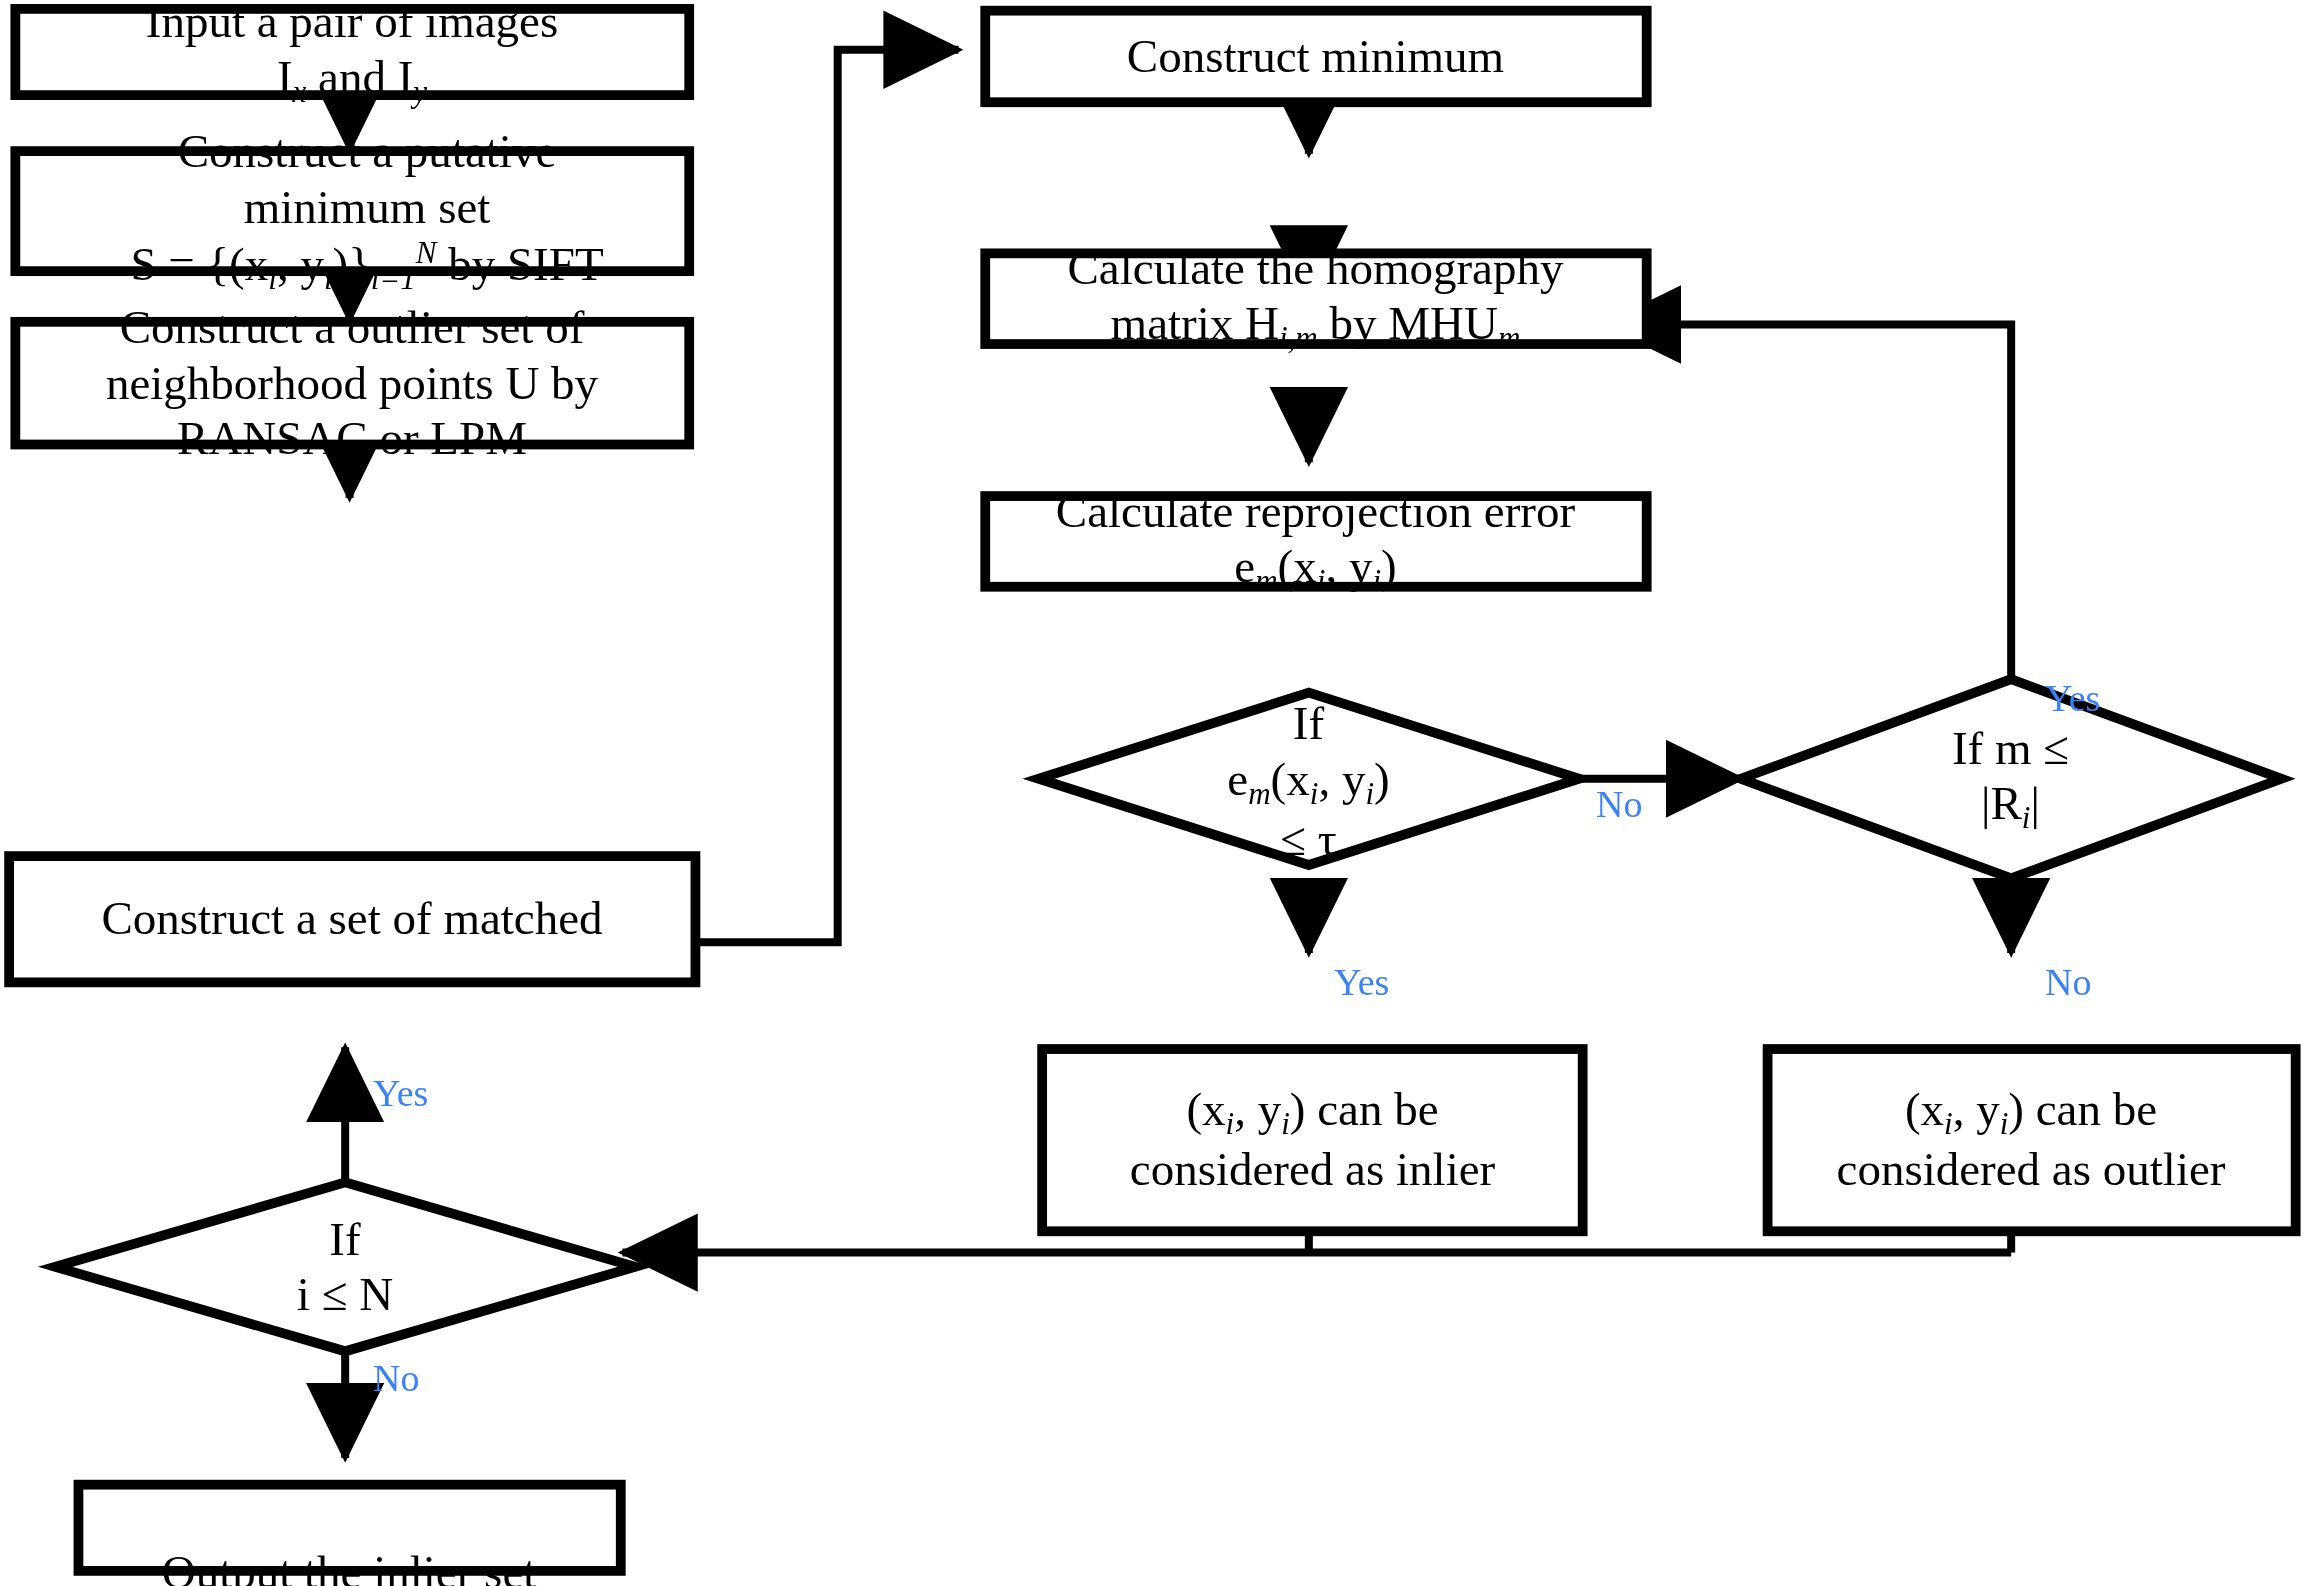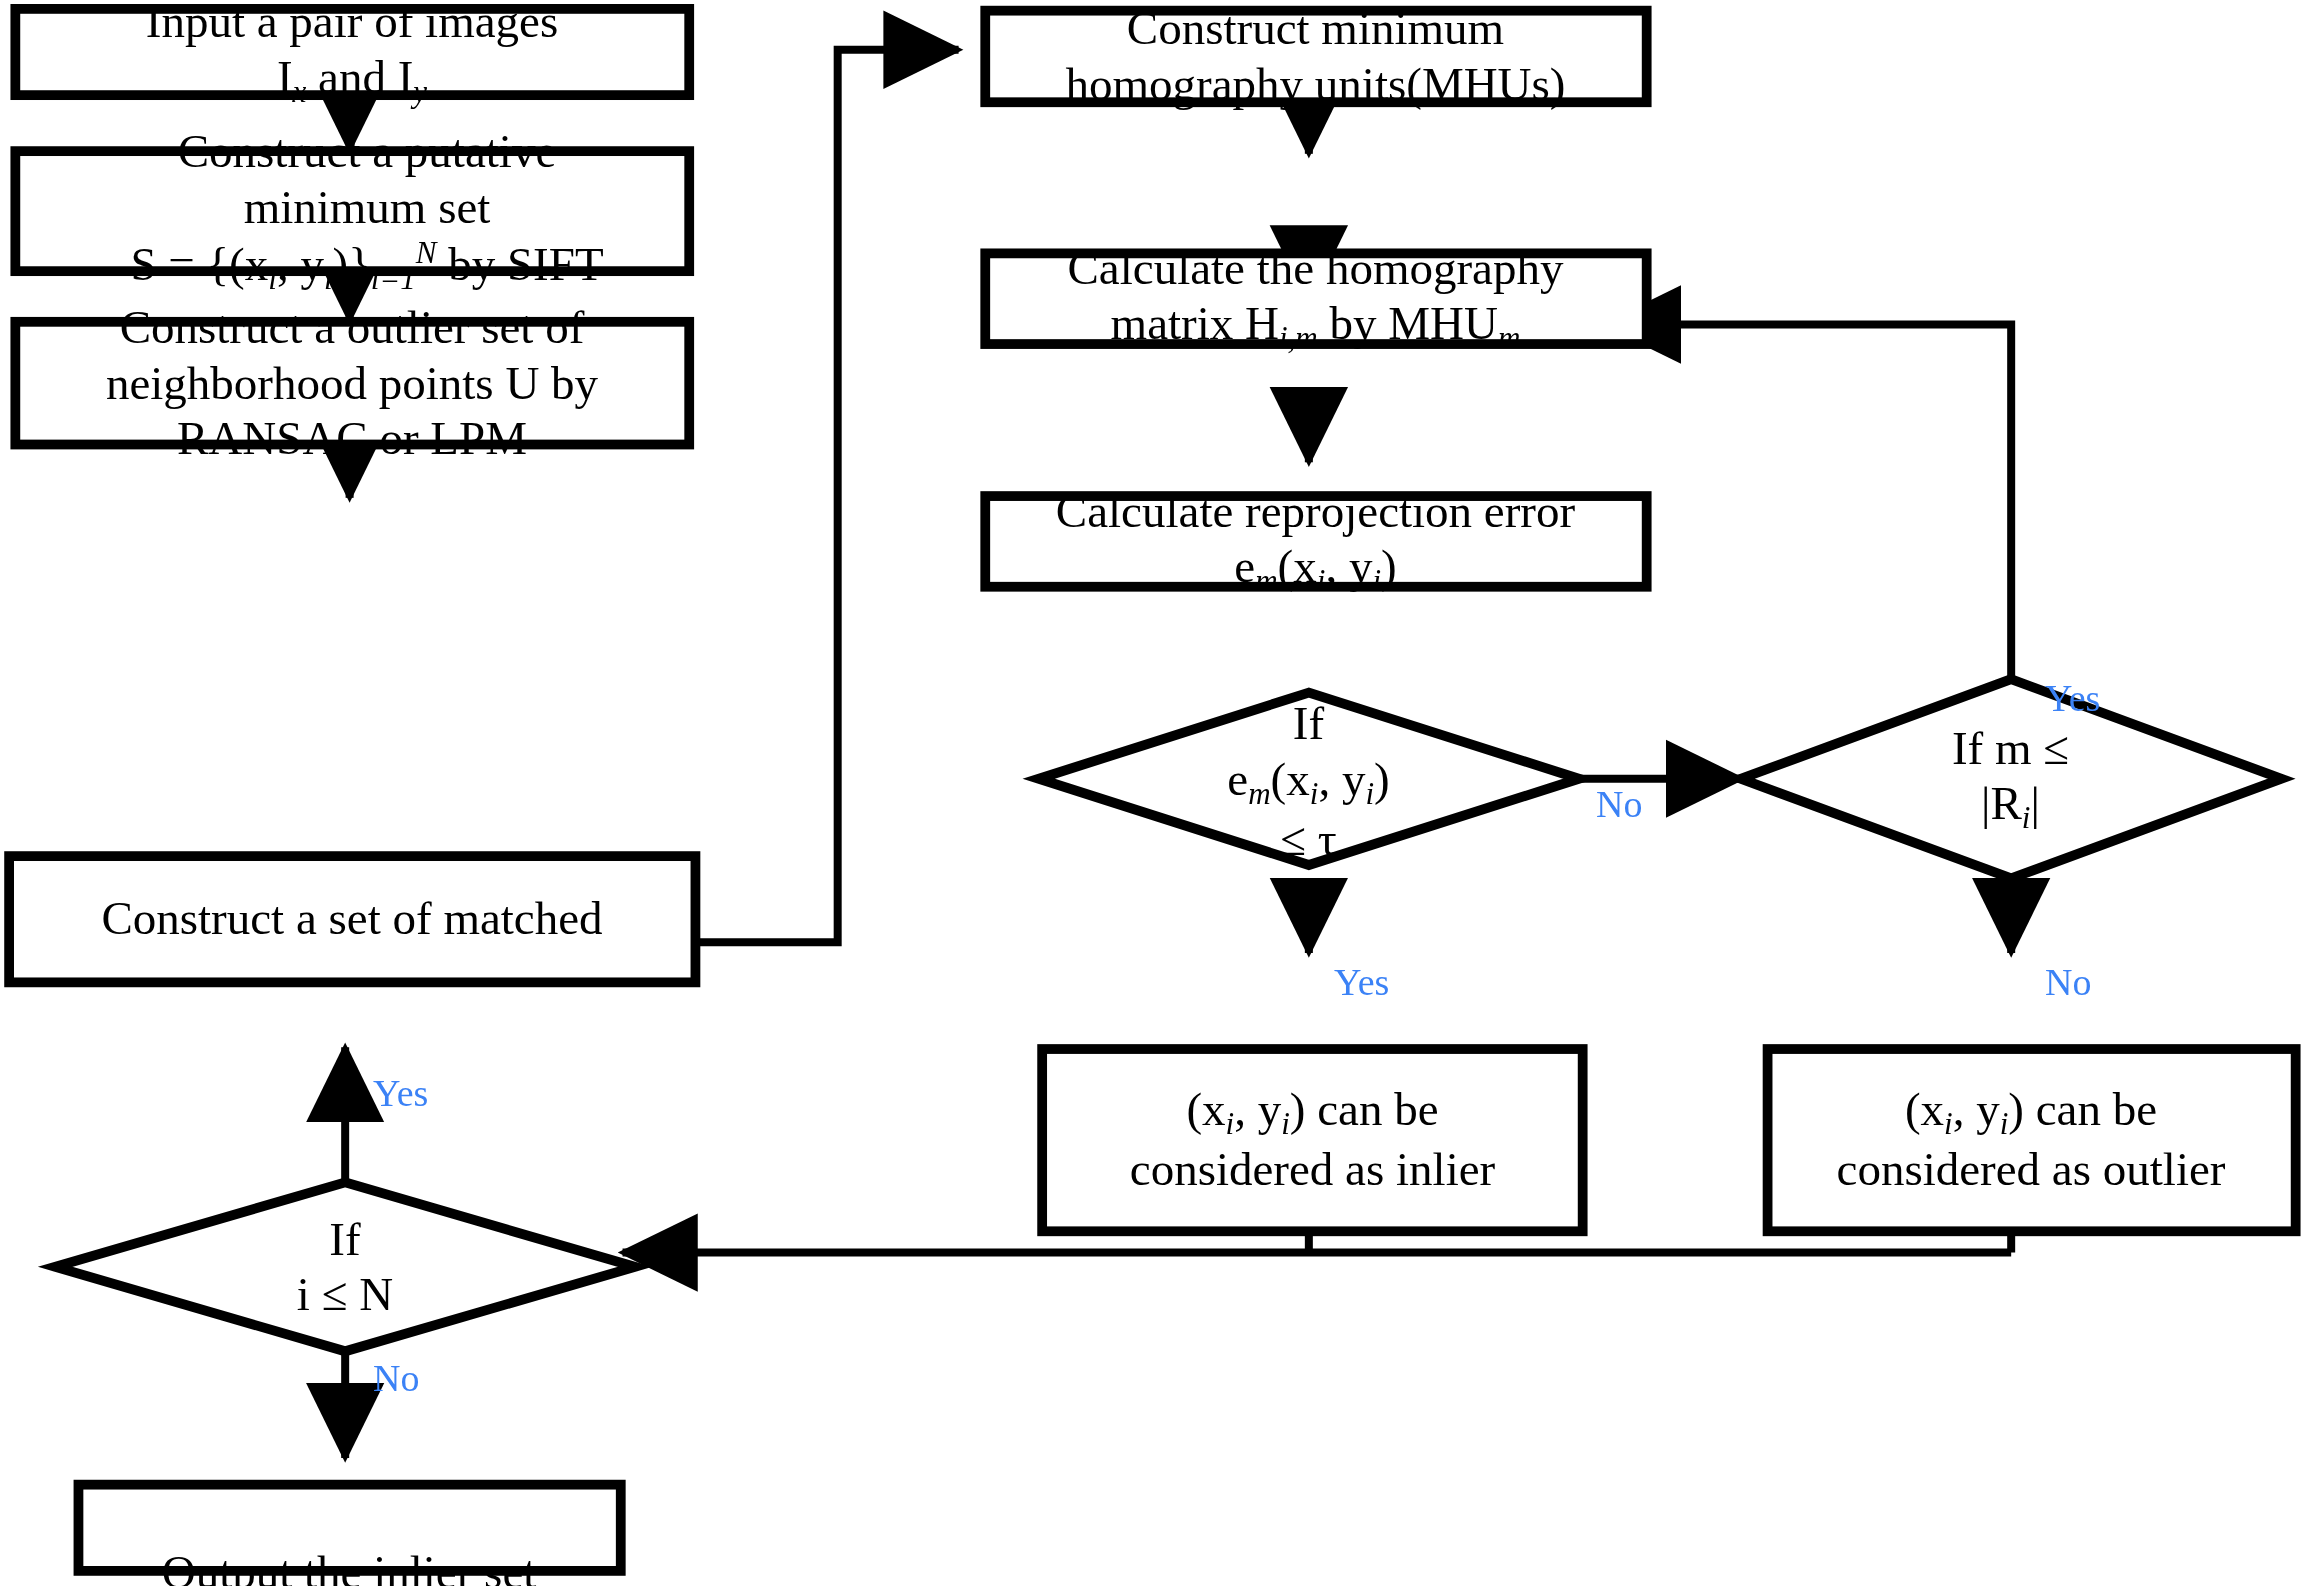--- a/index.html
+++ b/index.html
@@ -91,21 +91,21 @@
           <span>RANSAC or LPM</span></span>
   </div>
 
   <div class="node-text t-main" style="left:9px;top:856px;width:686px;height:126px">
     <span><span>Construct a set of matched</span><br>
           </span>
   </div>
 
   <div class="node-text t-main" style="left:985px;top:10.7px;width:661px;height:92px">
     <span><span>Construct minimum</span><br>
-          <span>homography units(MHUs)</span></span>
+          </span>
   </div>
 
   <div class="node-text t-main" style="left:985px;top:253px;width:661px;height:91px">
     <span><span>Calculate the  homography</span><br>
           <span>matrix H<sub>i,m</sub> by MHU<sub>m</sub></span></span>
   </div>
 
   <div class="node-text t-main" style="left:985px;top:496px;width:661px;height:91px">
     <span><span>Calculate reprojection error</span><br>
           <span>e<sub>m</sub>(x<sub>i</sub>, y<sub>i</sub>)</span></span>

